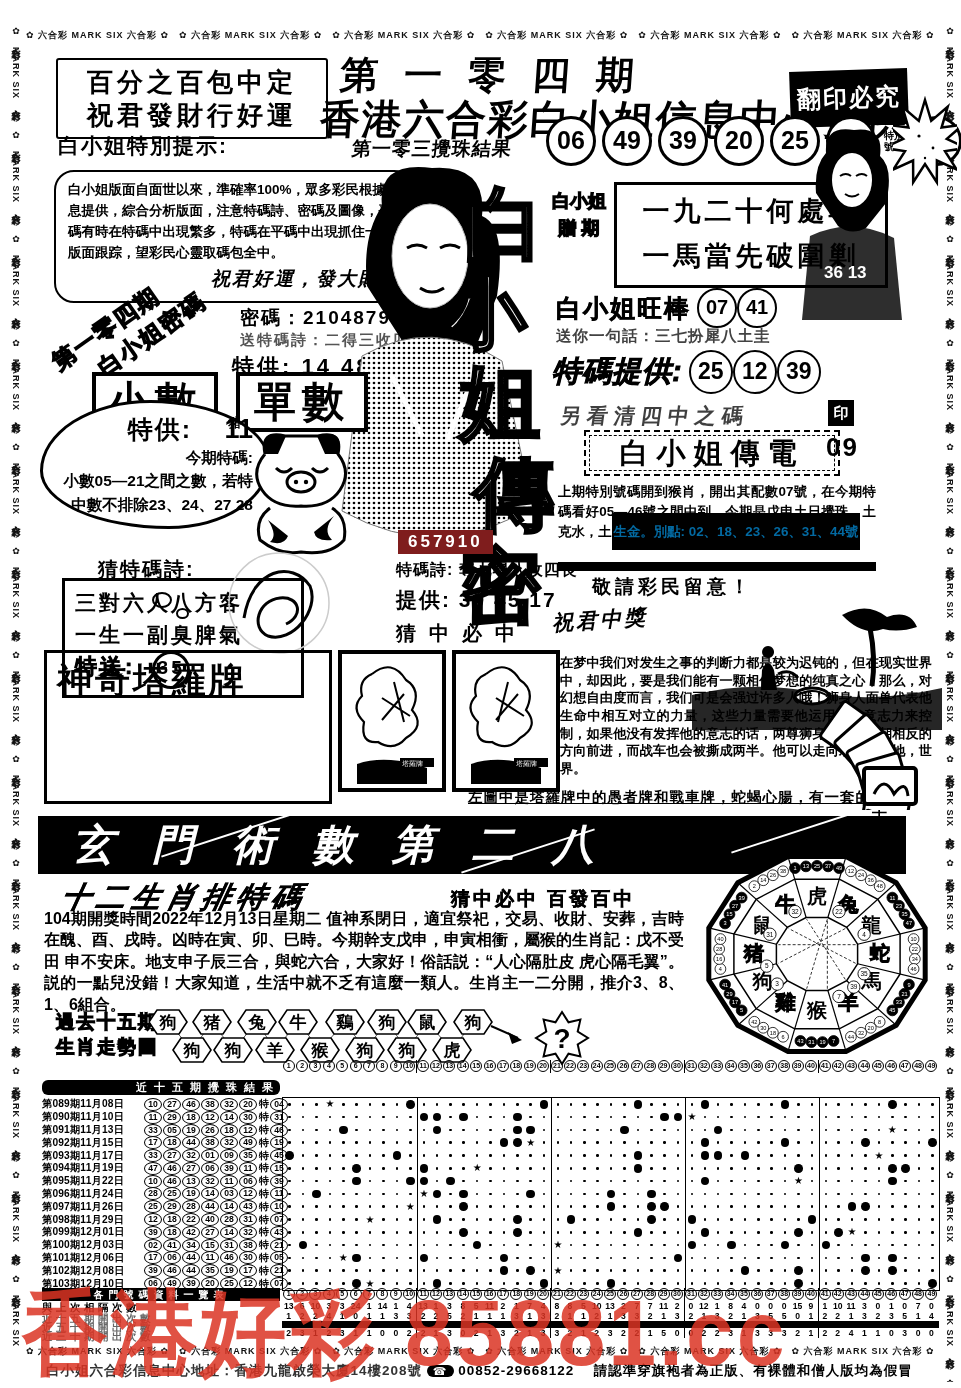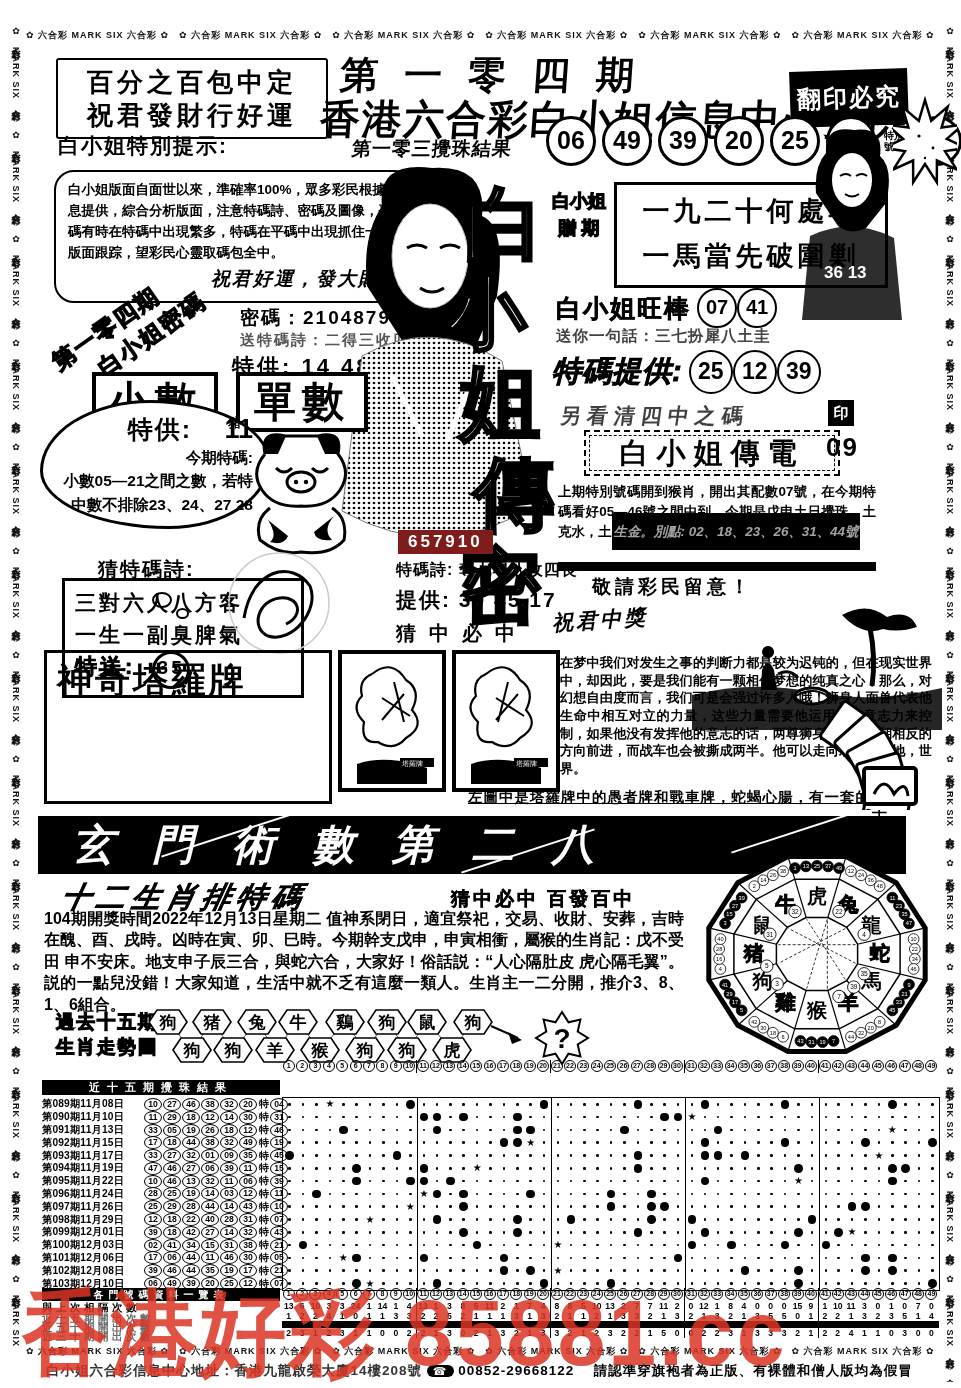--- a/index.html
+++ b/index.html
@@ -40,21 +40,21 @@
              font-size:20px;font-weight:900;line-height:34px;text-align:center;background:#fff;}
   .circle-bg{display:inline-block;width:40px;height:40px;border:2.5px solid #000;border-radius:50%;
              font-size:23px;font-weight:900;line-height:38px;text-align:center;background:#fff;}
   .saying{font-size:15.5px;font-weight:800;color:#222;letter-spacing:1px;opacity:.85;}
   .tema-label{font-size:29px;font-weight:900;font-style:italic;-webkit-text-stroke:0.8px #000;letter-spacing:1px;}
   .smudge{font-size:21px;font-weight:800;letter-spacing:6px;opacity:.75;transform:skewX(-8deg);}
   
   .cd-title{border:2.5px dashed #000;outline:1.5px dashed #000;outline-offset:-6px;text-align:center;
             font-size:29px;font-weight:900;letter-spacing:8px;line-height:42px;}
   .cd-body{font-size:13.4px;font-weight:800;line-height:1.5;text-align:justify;}
-  .cd-body .inv{background:#000;color:#a3a3a3;padding:11px 2px;font-style:italic;}
+  .cd-body .inv{background:#000;color:#0369a1;padding:11px 2px;}
   .cd-bar{background:#000;height:9px;}
   .cd-notice{font-size:19px;font-weight:900;letter-spacing:4px;}
   .cd-wish{font-size:21px;font-weight:900;font-style:italic;transform:rotate(-4deg);letter-spacing:3px;}
   .seal{width:26px;height:26px;background:#000;color:#fff;font-size:15px;text-align:center;line-height:26px;font-weight:900;}
   .num09{font-size:26px;font-weight:800;letter-spacing:2px;}
   
   .tabbox{border:4px solid #000;text-align:center;font-size:42px;font-weight:900;letter-spacing:6px;background:#fff;line-height:52px;}
   .bubble{border:3px solid #000;border-radius:48% 52% 44% 56%/55% 48% 52% 45%;padding:10px 14px;background:#fff;text-align:right;}
   .bub-line1{font-size:25px;font-weight:900;letter-spacing:2px;}
   .bub-num{font-size:27px;font-weight:800;margin-left:28px;}
@@ -78,21 +78,21 @@
   .tarot-cap{font-size:14.5px;font-weight:900;text-decoration:underline;letter-spacing:1px;white-space:nowrap;}
   
   .xm-banner{background:#000;color:#fff;overflow:hidden;position:relative;}
   .xm-banner .txt{font-size:42px;font-weight:900;font-style:italic;letter-spacing:38px;padding-left:34px;line-height:58px;white-space:nowrap;}
   .xm-banner .slash{position:absolute;background:#fff;height:2px;width:140px;transform:rotate(-18deg);}
   .xm-sub{font-size:29px;font-weight:900;font-style:italic;letter-spacing:6px;transform:skewX(-12deg);-webkit-text-stroke:0.5px #000;}
   .xm-sub2{font-size:19px;font-weight:900;letter-spacing:3px;-webkit-text-stroke:0.5px #000;}
   .xm-para{font-size:16px;font-weight:700;line-height:1.34;text-align:justify;}
   
   .tr-label{font-size:18.5px;font-weight:900;color:#fff;-webkit-text-stroke:1.2px #000;letter-spacing:2px;line-height:1.35;white-space:nowrap;}
-  .hist-head{background:#000;color:#fff;font-size:11px;font-weight:800;letter-spacing:7px;text-align:center;line-height:15px;}
+  .hist-head{background:#000;color:#fff;font-size:11px;font-weight:800;letter-spacing:7px;text-align:right;line-height:15px;border-radius:6px;}
   .hrow{display:flex;align-items:center;height:12.8px;}
   .hrow .lab{font-size:10.2px;font-weight:800;width:102px;letter-spacing:0.2px;white-space:nowrap;}
   .hc{display:inline-block;width:16px;height:11px;border:1px solid #000;border-radius:50%;font-size:8.6px;font-weight:800;
       line-height:10.5px;text-align:center;margin-right:1px;background:#fff;}
   .te{font-size:10px;font-weight:900;margin:0 1px;}
   .dhead{display:flex;}
   .dhc{width:13.4px;height:13px;font-size:7px;font-weight:700;text-align:center;box-sizing:border-box;}
   .dhc i{display:inline-block;font-style:normal;width:10px;height:10px;border:0.8px solid #000;border-radius:50%;line-height:9.5px;}
   .drow{display:flex;height:12.8px;}
   .dcell{width:13.4px;height:12.8px;display:flex;align-items:center;justify-content:center;box-sizing:border-box;}

